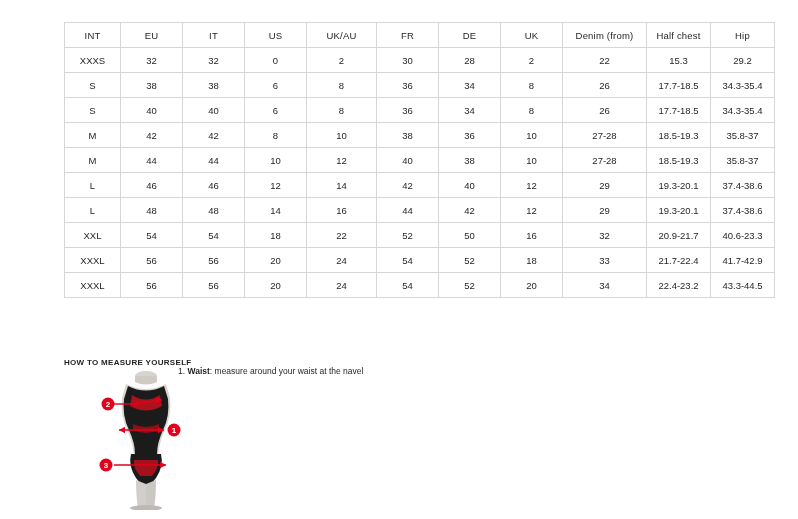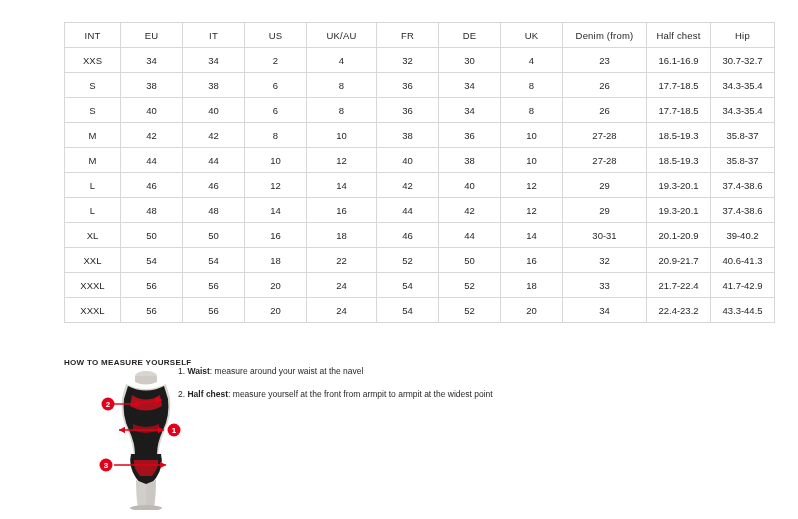--- a/index.html
+++ b/index.html
@@ -122,31 +122,31 @@
           <th>FR</th>
           <th>DE</th>
           <th>UK</th>
           <th>Denim (from)</th>
           <th>Half chest</th>
           <th>Hip</th>
         </tr>
       </thead>
       <tbody>
         <tr>
-          <td>XXS</td>
-          <td>34</td>
-          <td>34</td>
+          <td>XXXS</td>
+          <td>32</td>
+          <td>32</td>
+          <td>0</td>
           <td>2</td>
-          <td>4</td>
-          <td>32</td>
           <td>30</td>
-          <td>4</td>
-          <td>23</td>
-          <td>16.1-16.9</td>
-          <td>30.7-32.7</td>
+          <td>28</td>
+          <td>2</td>
+          <td>22</td>
+          <td>15.3</td>
+          <td>29.2</td>
         </tr>
         <tr>
           <td>S</td>
           <td>38</td>
           <td>38</td>
           <td>6</td>
           <td>8</td>
           <td>36</td>
           <td>34</td>
           <td>8</td>
@@ -213,44 +213,31 @@
           <td>14</td>
           <td>16</td>
           <td>44</td>
           <td>42</td>
           <td>12</td>
           <td>29</td>
           <td>19.3-20.1</td>
           <td>37.4-38.6</td>
         </tr>
         <tr>
-          <td>XL</td>
-          <td>50</td>
-          <td>50</td>
-          <td>16</td>
-          <td>18</td>
-          <td>46</td>
-          <td>44</td>
-          <td>14</td>
-          <td>30-31</td>
-          <td>20.1-20.9</td>
-          <td>39-40.2</td>
-        </tr>
-        <tr>
           <td>XXL</td>
           <td>54</td>
           <td>54</td>
           <td>18</td>
           <td>22</td>
           <td>52</td>
           <td>50</td>
           <td>16</td>
           <td>32</td>
           <td>20.9-21.7</td>
-          <td>40.6-41.3</td>
+          <td>40.6-23.3</td>
         </tr>
         <tr>
           <td>XXXL</td>
           <td>56</td>
           <td>56</td>
           <td>20</td>
           <td>24</td>
           <td>54</td>
           <td>52</td>
           <td>18</td>
@@ -326,19 +313,15 @@
       <circle cx="20" cy="97" r="6.5" fill="#e2001a"></circle>
       <text x="20" y="100.4" text-anchor="middle" font-family="Liberation Sans, sans-serif" font-size="8" font-weight="bold" fill="#ffffff">3</text>
     </svg>
   </div>
 
   <div class="instructions">
     <div class="line">
       <span>1.</span>
       <b>Waist</b><span>: measure around your waist at the navel</span>
     </div>
-    <div class="line">
-      <span>2.</span>
-      <b>Half chest</b><span>: measure yourself at the front from armpit to armpit at the widest point</span>
-    </div>
   </div>
 
 </div>
 
 </body></html>

